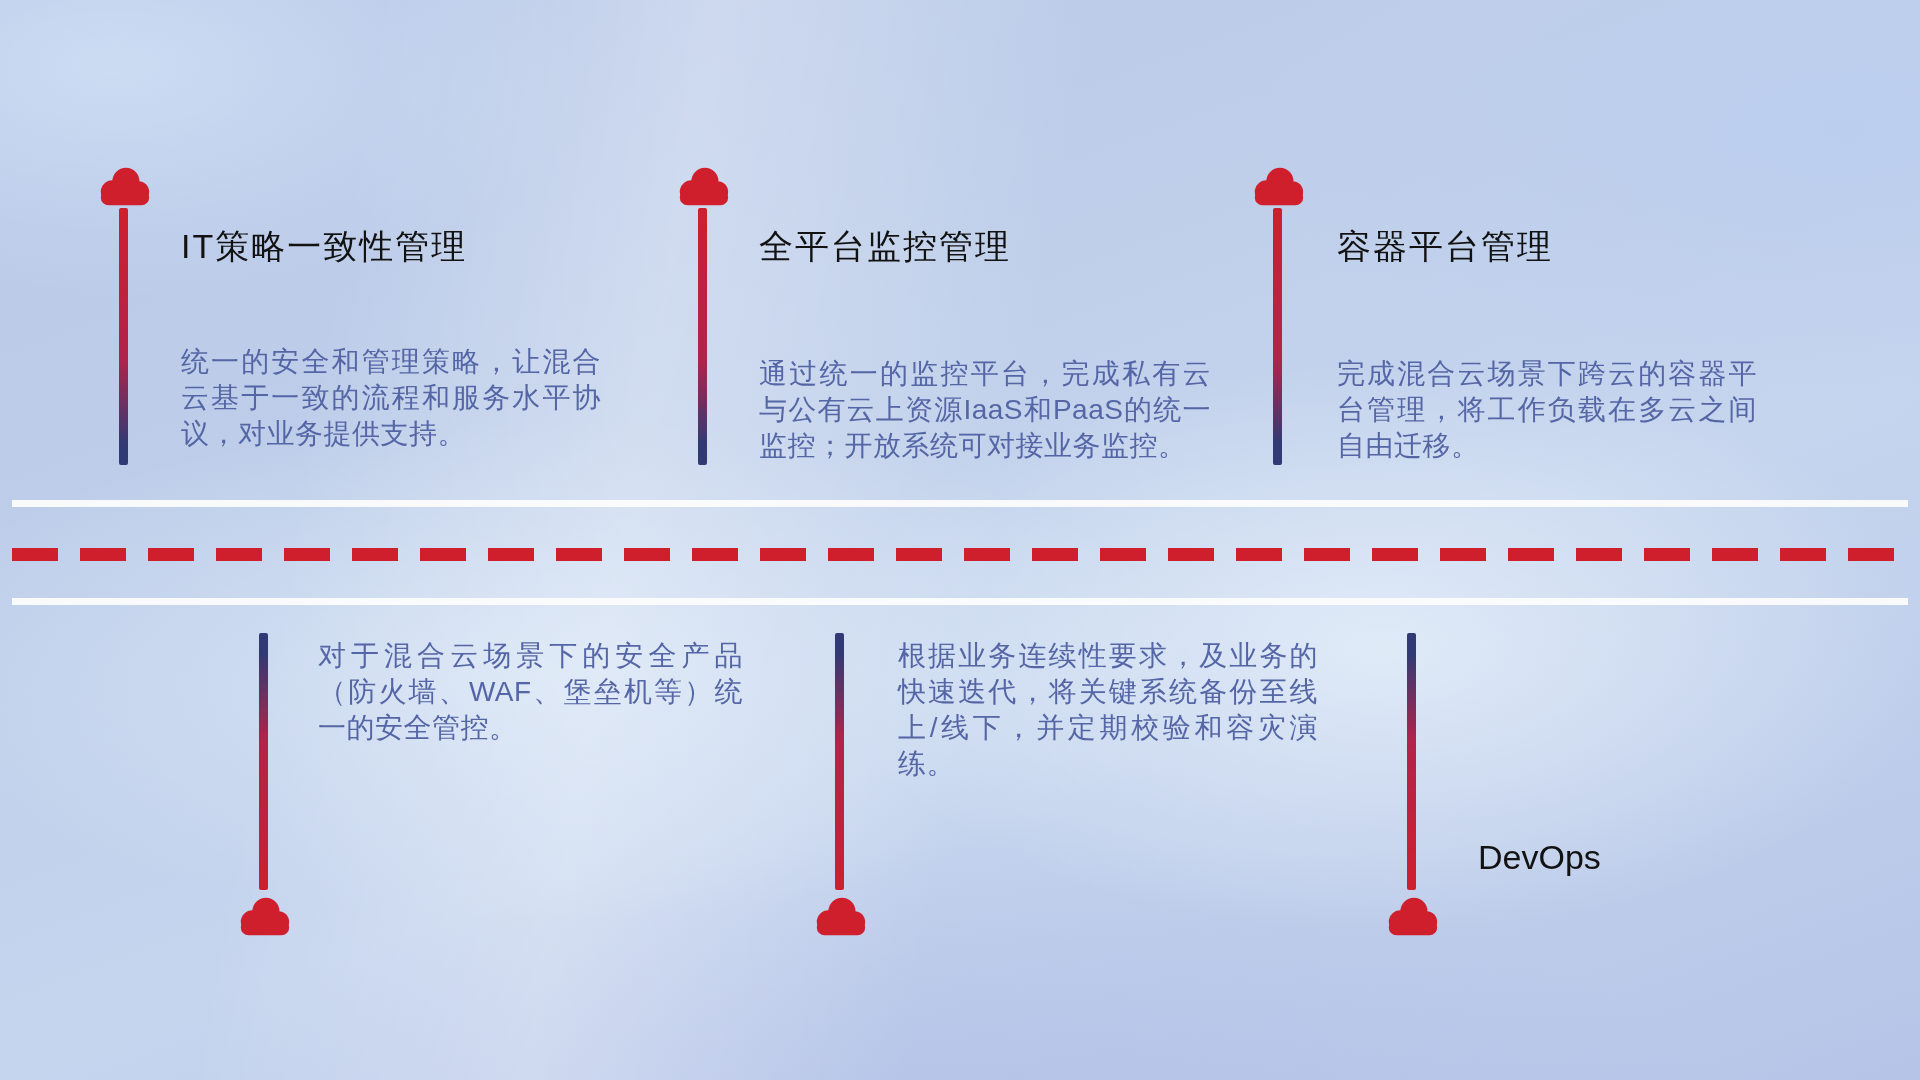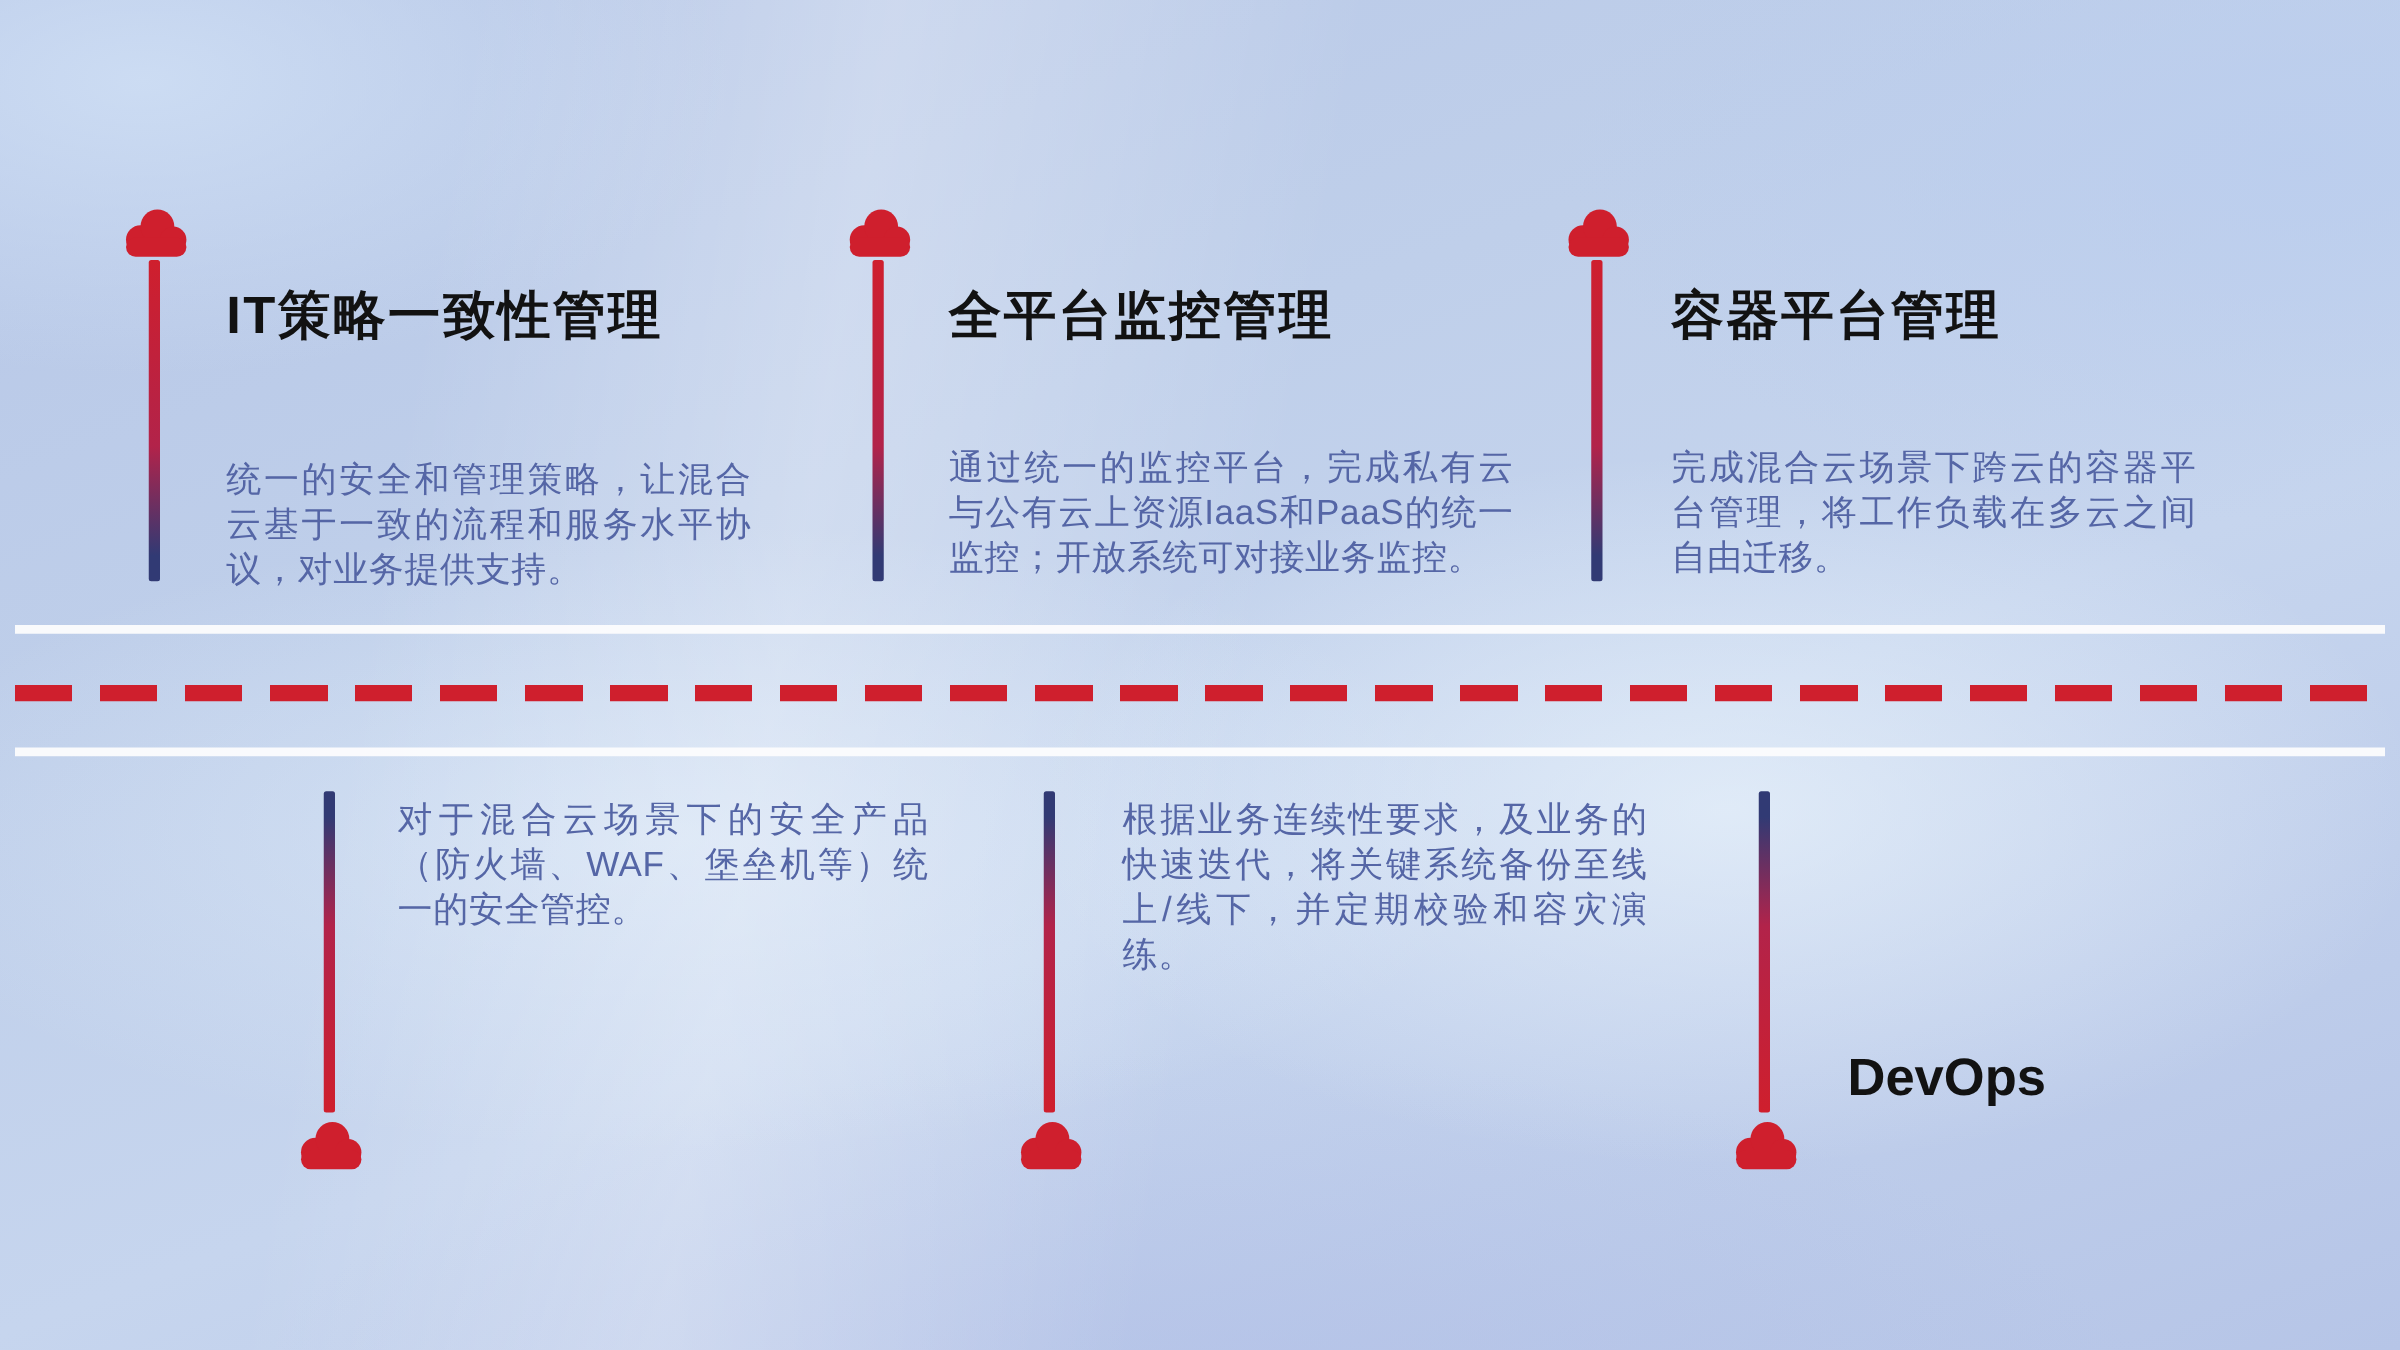--- a/index.html
+++ b/index.html
@@ -20,21 +20,21 @@
       radial-gradient(760px 380px at 6% 6%, rgba(206,222,244,0.9), rgba(206,222,244,0) 62%),
       radial-gradient(1000px 480px at 96% 12%, rgba(186,205,238,0.8), rgba(186,205,238,0) 60%),
       radial-gradient(1200px 500px at 50% 108%, rgba(176,190,230,0.75), rgba(176,190,230,0) 65%),
       linear-gradient(160deg,#b7c7e7 0%,#bfcfea 35%,#c6d5ee 60%,#b6c5e7 100%);
   }
   .layer{position:absolute;left:0;top:0;width:100%;height:100%;}
   .cloud{position:absolute;width:58px;height:42px;color:var(--accent-red);}
   .connector{position:absolute;width:9px;border-radius:2px;}
   .connector.from-top{background:linear-gradient(180deg,var(--accent-red) 0%,#b2234a 58%,var(--line-navy) 92%);}
   .connector.from-bottom{background:linear-gradient(0deg,var(--accent-red) 0%,#b2234a 58%,var(--line-navy) 92%);}
-  .title{position:absolute;font-weight:700;font-size:42px;color:var(--title-text);letter-spacing:2px;white-space:nowrap;}
+  .title{position:absolute;font-weight:400;font-size:34px;color:var(--title-text);letter-spacing:2px;white-space:nowrap;}
   .desc{position:absolute;font-size:28px;line-height:36px;color:var(--desc-text);letter-spacing:0.5px;text-align:justify;}
   .road-line{position:absolute;left:12px;right:12px;height:7px;background:rgba(252,252,253,0.95);}
   .road-dash{position:absolute;left:12px;right:12px;height:13px;
     background:repeating-linear-gradient(90deg,var(--accent-red) 0 46px,transparent 46px 68px);}
 </style>
 </head>
 <body>
 
 <div class="road-line" style="top:500px"></div>
 <div class="road-dash" style="top:548px"></div>
@@ -44,21 +44,21 @@
   <svg class="cloud" style="left:95px;top:166px" viewBox="0 0 60 42" aria-hidden="true">
     <g fill="currentColor">
       <circle cx="18" cy="26" r="12"></circle>
         <circle cx="32" cy="15" r="14"></circle>
         <circle cx="45" cy="26" r="11"></circle>
       <rect x="6" y="24" width="50" height="16" rx="8"></rect>
     </g>
   </svg>
   <div class="connector from-top" style="left:119px;top:208px;height:257px"></div>
   <h2 class="title" style="left:181px;top:224px">IT策略一致性管理</h2>
-  <p class="desc" style="left:181px;top:366px;width:420px">统一的安全和管理策略，让混合云基于一致的流程和服务水平协议，对业务提供支持。</p>
+  <p class="desc" style="left:181px;top:344px;width:420px">统一的安全和管理策略，让混合云基于一致的流程和服务水平协议，对业务提供支持。</p>
 </section>
 
 <section class="layer">
   <svg class="cloud" style="left:674px;top:166px" viewBox="0 0 60 42" aria-hidden="true">
     <g fill="currentColor">
       <circle cx="18" cy="26" r="12"></circle>
         <circle cx="32" cy="15" r="14"></circle>
         <circle cx="45" cy="26" r="11"></circle>
       <rect x="6" y="24" width="50" height="16" rx="8"></rect>
     </g>

